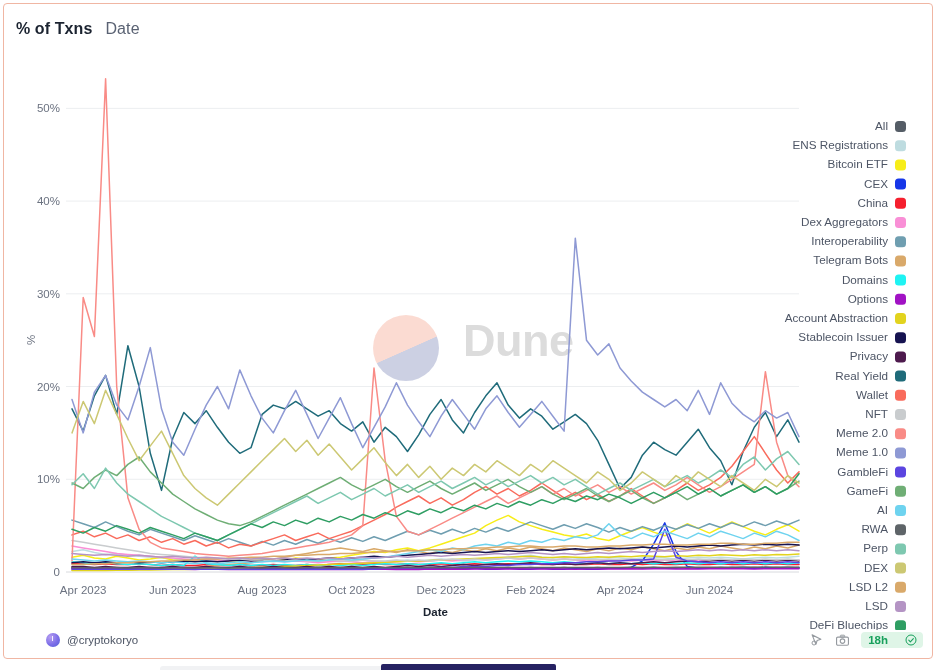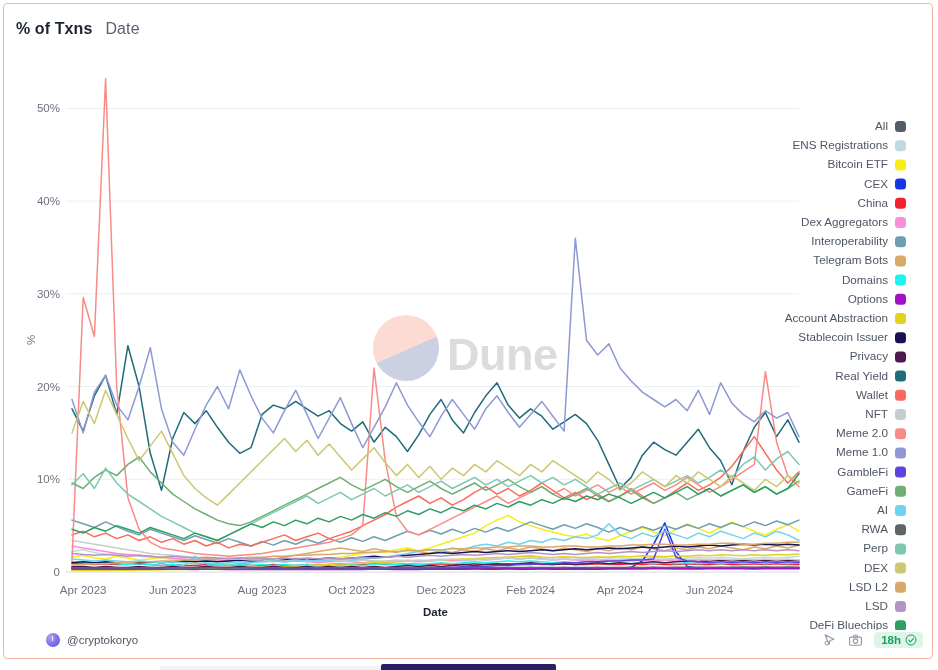--- a/index.html
+++ b/index.html
@@ -8,34 +8,34 @@
          border:1.5px solid #f0b6a3;border-radius:4px;background:#fff;box-sizing:border-box;}
   #tabs{position:absolute;left:12px;top:16px;display:flex;align-items:baseline;gap:13px;}
   .tab{font-size:16px;letter-spacing:.1px;text-align:center;}
   .tab.active{color:#1b2330;font-weight:bold;}
   .tab.inactive{color:#5a6273;font-weight:normal;}
   #plotwrap{position:absolute;left:0;top:46px;width:930px;height:580px;}
   svg{display:block;}
   .axtxt{font-family:"Liberation Sans",sans-serif;font-size:11.5px;fill:#6b7280;}
   .axtitle{font-family:"Liberation Sans",sans-serif;font-size:11.5px;fill:#1b2330;font-weight:bold;}
   .legtxt{font-family:"Liberation Sans",sans-serif;font-size:11.7px;fill:#4d5565;}
-  #wm{position:absolute;left:369px;top:311px;display:flex;align-items:flex-end;gap:8px;
+  #wm{position:absolute;left:369px;top:311px;display:flex;align-items:flex-start;gap:24px;
       pointer-events:none;user-select:none;}
   #wmcirc{width:66px;height:66px;border-radius:50%;
           background:linear-gradient(156deg,#fbdbd2 0%,#fbdbd2 52%,#ccd0e3 52.6%,#ccd0e3 100%);}
   #wmtxt{font-size:45px;color:#dcdcdc;font-weight:bold;letter-spacing:-.5px;}
   #footer{position:absolute;left:0;bottom:0;width:930px;height:30px;}
   #fl{position:absolute;left:11px;top:5px;display:flex;align-items:center;gap:7px;margin-left:31px;}
   #av{width:14px;height:14px;border-radius:50%;
       background:radial-gradient(circle at 32% 30%,#b79ef0 0%,#7b6de8 55%,#4f5fd4 100%);position:relative;}
   #av:after{content:"";position:absolute;left:5.5px;top:3px;width:1.3px;height:4.5px;background:#f3f0ff;}
   #handle{font-size:11.5px;color:#4d5565;}
   #fr{position:absolute;right:11px;top:4px;display:flex;align-items:center;gap:11px;}
   .ficon{width:15px;height:15px;opacity:.62;}
-  #badge{display:flex;align-items:center;gap:4px;background:#dff5e7;border-radius:4px;
+  #badge{display:flex;align-items:center;gap:17px;background:#dff5e7;border-radius:4px;
          padding:2px 6px 2px 7px;}
   #badgetxt{font-size:11.5px;color:#18a05c;font-weight:bold;}
   #stub1{position:absolute;left:160px;top:666px;width:345px;height:12px;background:#f1f2f4;border-radius:3px;}
   #stub2{position:absolute;left:381px;top:664px;width:175px;height:14px;background:#262262;border-radius:2px;}
 </style>
 </head>
 <body>
 
 <div id="panel">
 

